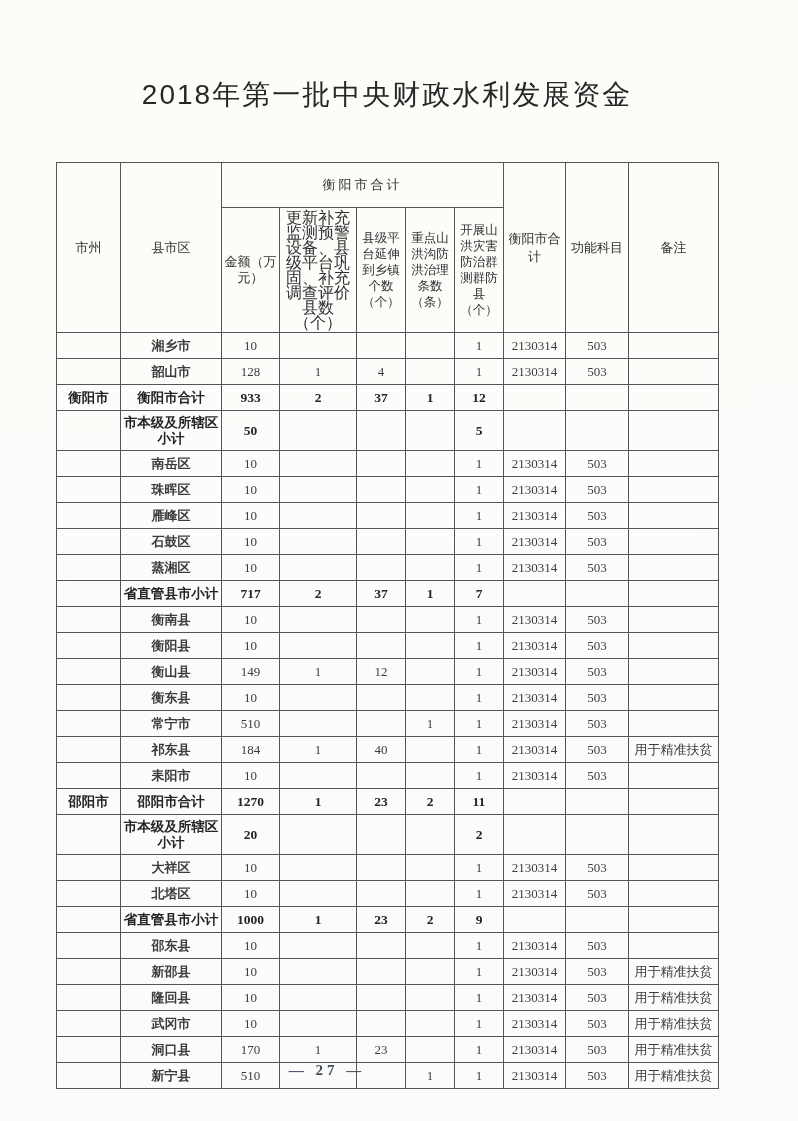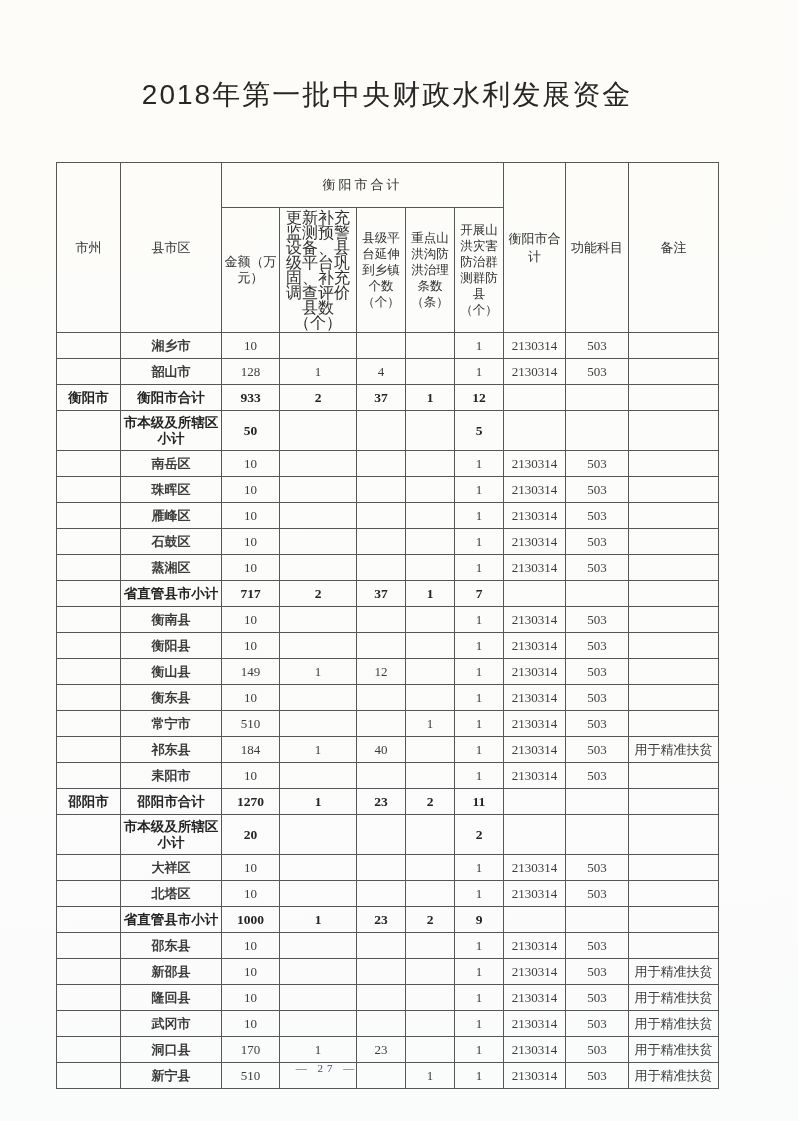--- a/index.html
+++ b/index.html
@@ -51,23 +51,24 @@
   .main-table tbody tr.bold-row td {
     font-weight: bold;
     color: #242424;
     font-size: 13.5px;
     margin-left: 16px;
   }
   td.col-district { line-height: 15px; font-weight: bold; }
   .page-footer {
     position: absolute; left: 0; top: 1062px; width: 654px;
     text-align: center;
-    font-size: 11px;
+    font-size: 15px;
     color: #474a5e;
     letter-spacing: 4px;
+    font-weight: bold;
   }
 </style>
 </head>
 <body>
 
 <div class="sheet">
 
   <div class="doc-title">
     <div>2018年第一批中央财政水利发展资金</div>
   </div>

